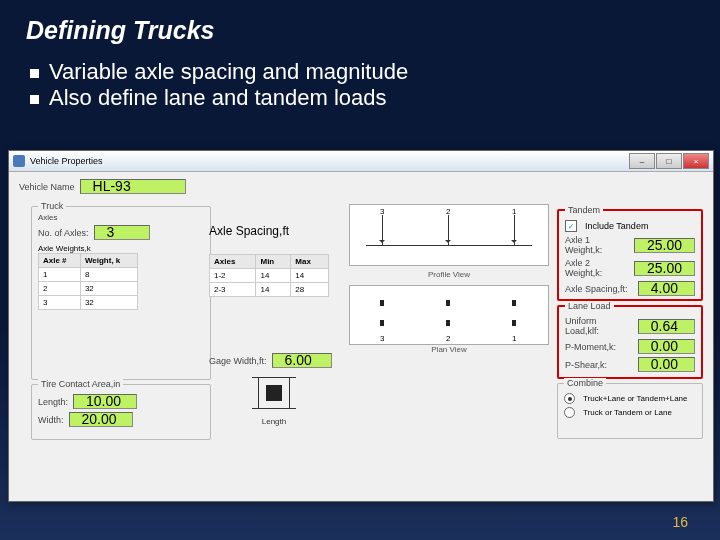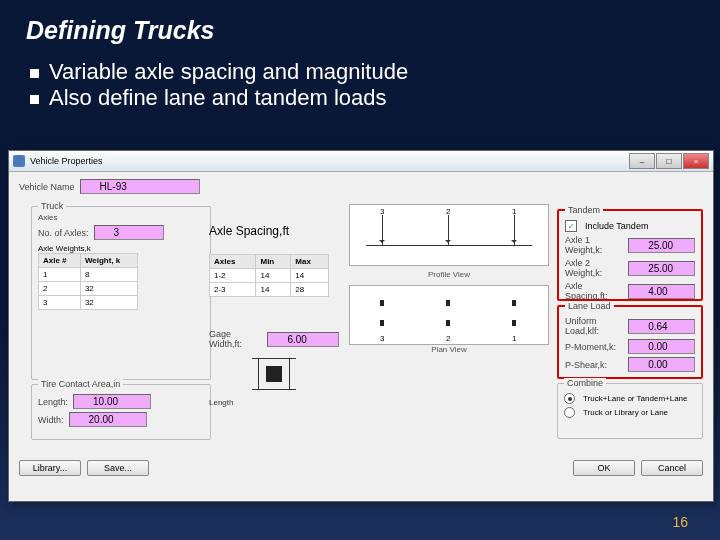--- a/index.html
+++ b/index.html
@@ -10,21 +10,21 @@
 .pagenum{position:absolute;bottom:10px;right:32px;color:#e6b84a;font-size:14px}
 .dialog{position:absolute;left:8px;top:150px;width:704px;height:350px;background:#f0f0f0;border:1px solid #666;box-shadow:2px 2px 8px rgba(0,0,0,.4);font-size:9px}
 .titlebar{height:20px;background:linear-gradient(to bottom,#fff,#d8e4f0);display:flex;align-items:center;padding:0 4px;border-bottom:1px solid #aaa}
 .ticon{width:12px;height:12px;background:#4a7ab8;border-radius:2px;margin-right:5px}
 .tbtns{margin-left:auto;display:flex;gap:1px}
 .tbtn{width:24px;height:14px;background:linear-gradient(#eee,#ccc);border:1px solid #888;display:flex;align-items:center;justify-content:center;font-size:8px}
 .tclose{background:linear-gradient(#e88,#c33);color:#fff}
 .body{padding:6px 10px 6px 10px;position:relative;height:298px}
 .row{display:flex;align-items:center;margin:3px 0;gap:5px}
 .lbl{color:#444}
-.inp{background:#f0abfc;border:1px solid #888;border-top-color:#666;border-left-color:#666;padding:1px 19px;font-size:10px;height:11px;line-height:11px}
+.inp{background:#bef264;border:1px solid #888;border-top-color:#666;border-left-color:#666;padding:1px 12px;font-size:14px;height:11px;line-height:11px}
 .group{border:1px solid #bbb;border-radius:2px;padding:6px;margin:4px 0;position:relative}
 .gtitle{position:absolute;top:-6px;left:6px;background:#f0f0f0;padding:0 3px;font-size:9px;color:#444}
 .tbl{border:1px solid #888;background:#fff;font-size:8px;border-collapse:collapse}
 .tbl th,.tbl td{border:1px solid #ccc;padding:1px 4px;text-align:left;height:11px}
 .tbl th{background:#e8e8e8}
 .leftcol{position:absolute;left:22px;top:30px;width:180px}
 .midcol{position:absolute;left:200px;top:52px;width:130px}
 .viewcol{position:absolute;left:340px;top:32px;width:200px}
 .rightcol{position:absolute;left:548px;top:33px;width:146px}
 .btn{background:linear-gradient(#fafafa,#ddd);border:1px solid #888;border-radius:2px;padding:2px 8px;font-size:9px;min-width:44px;text-align:center}
@@ -132,33 +132,33 @@
                 <td>14</td>
                 <td>14</td>
               </tr>
           <tr>
                 <td>2-3</td>
                 <td>14</td>
                 <td>28</td>
               </tr>
         </tbody>
           </table>
-        <div style="margin-top:32px">
+        <div style="margin-top:56px">
           <div class="row">
               <span class="lbl">Gage Width,ft:</span>
               <span class="inp" style="width:34px">6.00</span>
             </div>
           <div class="axdiag">
             <div class="hl"></div>
               <div class="hl2"></div>
               <div class="vl"></div>
               <div class="vr"></div>
               <div class="sq1"></div>
           </div>
-          <div class="axsp" style="text-align:left">Length</div>
+          <div class="axsp" style="text-align:center">Length</div>
         </div>
       </div>
 
       <div class="viewcol">
         <div class="pview">
           <span style="position:absolute;left:30px;top:2px;font-size:8px">3</span>
           <span style="position:absolute;left:96px;top:2px;font-size:8px">2</span>
           <span style="position:absolute;left:162px;top:2px;font-size:8px">1</span>
           <div class="arrow" style="left:32px;top:10px;height:30px"></div>
           <div class="arrow" style="left:98px;top:10px;height:30px"></div>
@@ -216,27 +216,20 @@
             </div>
         </div>
         <div class="group" style="height:42px">
           <span class="gtitle">Combine</span>
           <div class="row">
               <span class="rad on"></span>
               <span style="font-size:8px">Truck+Lane or Tandem+Lane</span>
             </div>
           <div class="row">
               <span class="rad"></span>
-              <span style="font-size:8px">Truck or Library or Lane</span>
-            </div>
-        </div>
-      </div>
-
-      <div class="footer">
-        <div class="btn">Library...</div>
-        <div class="btn">Save...</div>
-        <div class="spacer"></div>
-        <div class="btn">OK</div>
-        <div class="btn">Cancel</div>
-      </div>
+              <span style="font-size:8px">Truck or Tandem or Lane</span>
+            </div>
+        </div>
+      </div>
+
     </div>
   </div>
 </div>
 
 </body></html>

